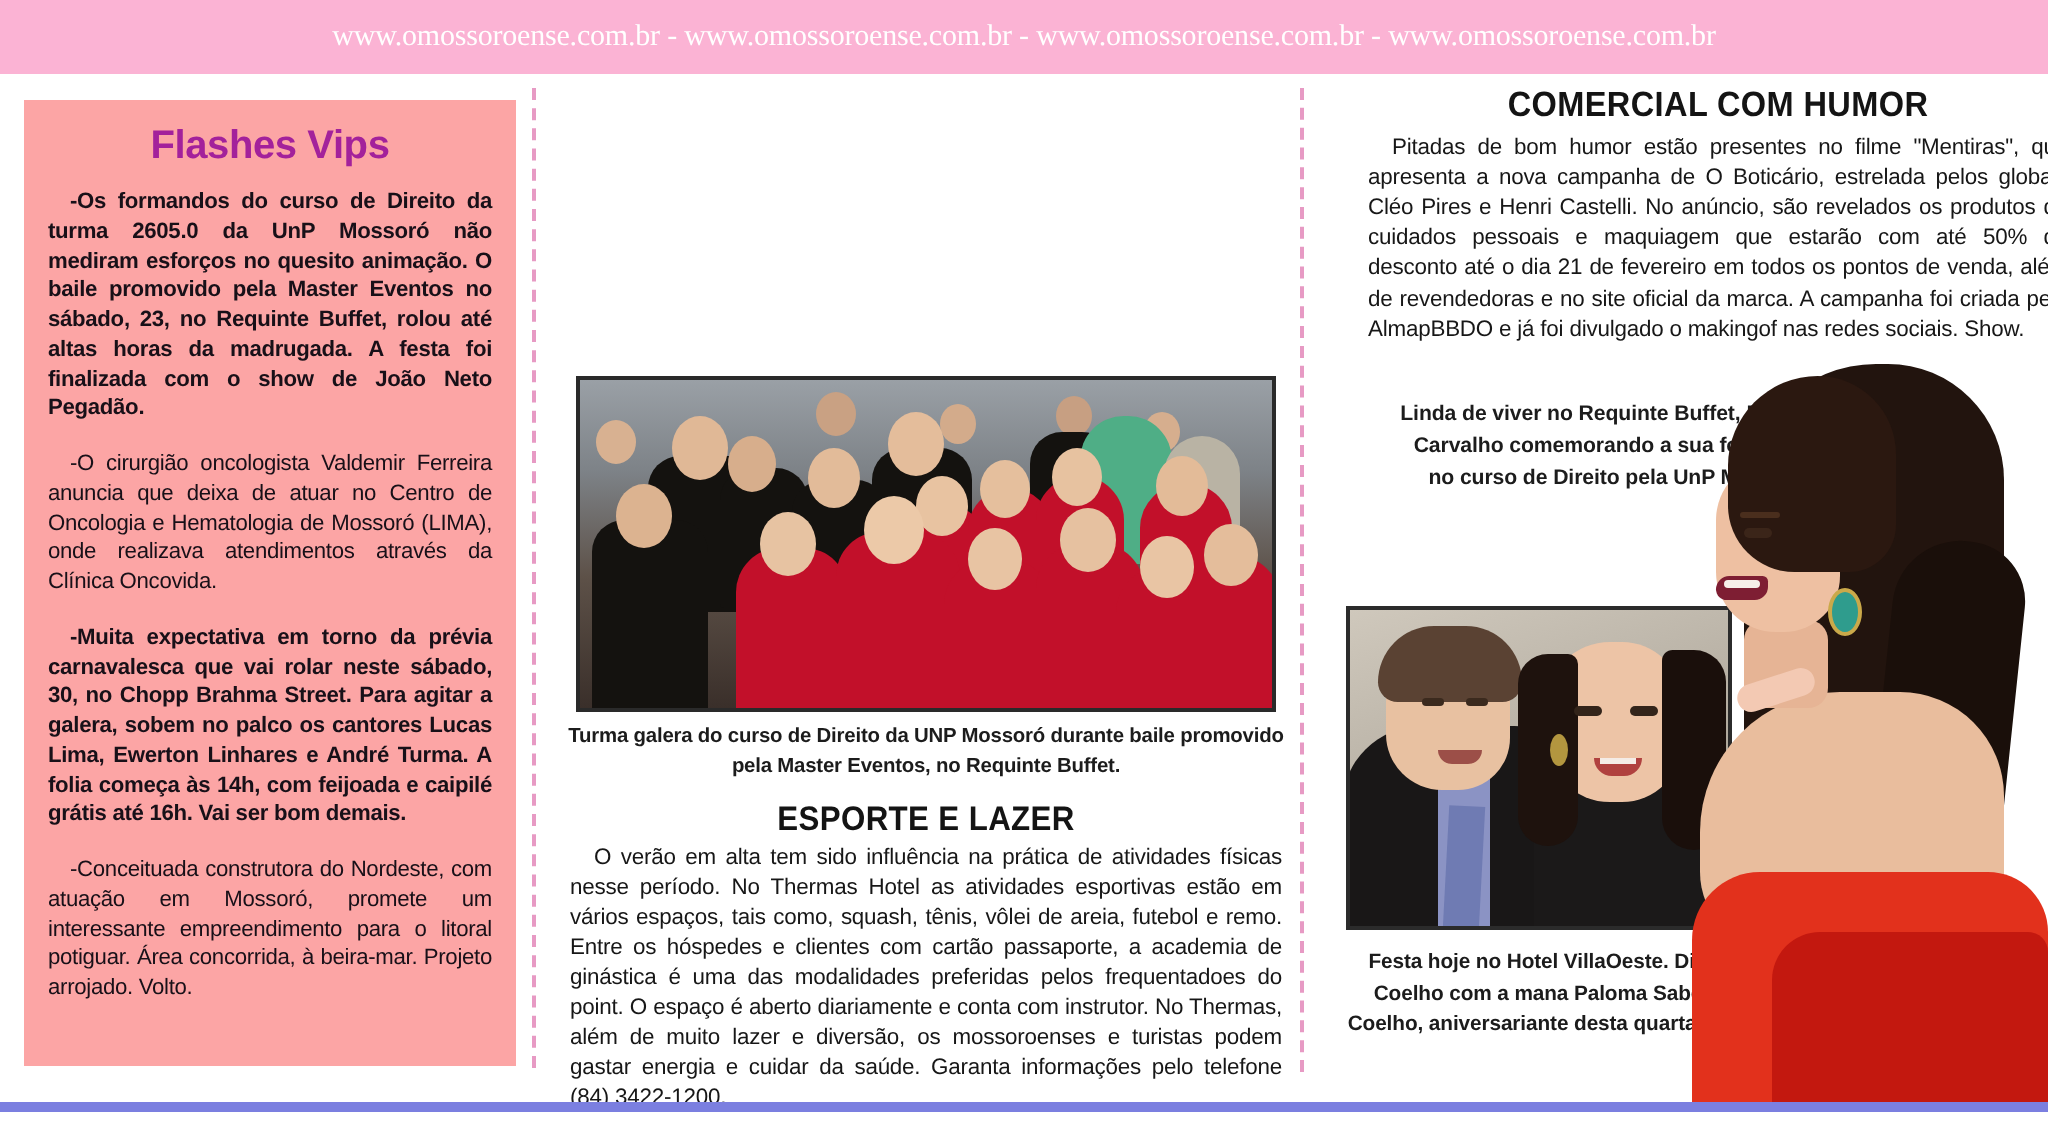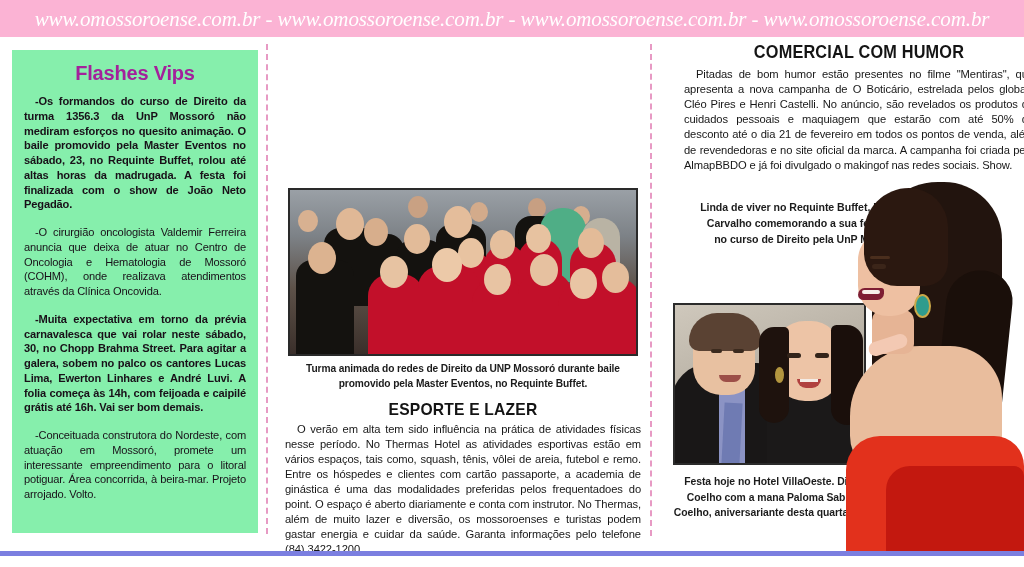--- a/index.html
+++ b/index.html
@@ -28,25 +28,24 @@
     overflow: hidden;
     white-space: nowrap;
   }
   .top-banner-text {
     position: absolute;
     left: 50%;
     top: 50%;
     transform: translate(-50%, -50%);
     color: #ffffff;
     font-family: "Liberation Serif", serif;
-    font-size: 21px;
+    font-size: 15px;
     font-weight: 400;
     letter-spacing: -0.1px;
     white-space: nowrap;
-    font-style: italic;
   }
 
   
   .bottom-rule {
     position: absolute;
     left: 0; top: 551px;
     width: 1024px; height: 5px;
     background: #7b7fe0;
   }
 
@@ -59,21 +58,21 @@
     border-left: 2px dashed #e79ac4;
   }
   .divider.d1 { left: 266px; }
   .divider.d2 { left: 650px; height: 492px; }
 
   
   .left-col {
     position: absolute;
     left: 12px; top: 50px;
     width: 246px; height: 483px;
-    background: #86efac;
+    background: #fca5a5;
     padding: 12px 12px 10px 12px;
   }
   .flashes-title {
     text-align: center;
     color: #a3219b;
     font-size: 20px;
     font-weight: bold;
     letter-spacing: -0.2px;
     margin-bottom: 9px;
   }
@@ -445,23 +444,23 @@
 
   <div class="top-banner">
     <span class="top-banner-text">www.omossoroense.com.br - www.omossoroense.com.br - www.omossoroense.com.br - www.omossoroense.com.br</span>
   </div>
 
   <div class="divider d1"></div>
   <div class="divider d2"></div>
 
   <div class="left-col">
     <div class="flashes-title">Flashes Vips</div>
-    <p class="left-para bold">-Os formandos do curso de Direito da turma 1356.3 da UnP Mossoró não mediram esforços no quesito animação. O baile promovido pela Master Eventos no sábado, 23, no Requinte Buffet, rolou até altas horas da madrugada. A festa foi finalizada com o show de João Neto Pegadão.</p>
-    <p class="left-para">-O cirurgião oncologista Valdemir Ferreira anuncia que deixa de atuar no Centro de Oncologia e Hematologia de Mossoró (COHM), onde realizava atendimentos através da Clínica Oncovida.</p>
-    <p class="left-para bold">-Muita expectativa em torno da prévia carnavalesca que vai rolar neste sábado, 30, no Chopp Brahma Street. Para agitar a galera, sobem no palco os cantores Lucas Lima, Ewerton Linhares e André Luvi. A folia começa às 14h, com feijoada e caipilé grátis até 16h. Vai ser bom demais.</p>
+    <p class="left-para bold">-Os formandos do curso de Direito da turma 2605.0 da UnP Mossoró não mediram esforços no quesito animação. O baile promovido pela Master Eventos no sábado, 23, no Requinte Buffet, rolou até altas horas da madrugada. A festa foi finalizada com o show de João Neto Pegadão.</p>
+    <p class="left-para">-O cirurgião oncologista Valdemir Ferreira anuncia que deixa de atuar no Centro de Oncologia e Hematologia de Mossoró (LIMA), onde realizava atendimentos através da Clínica Oncovida.</p>
+    <p class="left-para bold">-Muita expectativa em torno da prévia carnavalesca que vai rolar neste sábado, 30, no Chopp Brahma Street. Para agitar a galera, sobem no palco os cantores Lucas Lima, Ewerton Linhares e André Turma. A folia começa às 14h, com feijoada e caipilé grátis até 16h. Vai ser bom demais.</p>
     <p class="left-para">-Conceituada construtora do Nordeste, com atuação em Mossoró, promete um interessante empreendimento para o litoral potiguar. Área concorrida, à beira-mar. Projeto arrojado. Volto.</p>
   </div>
 
   <div class="center-col">
 
 
     <div class="group-photo">
       <div class="gp-bg"></div>
 
       <div class="gp-head" style="left:8px;  top:20px; width:20px; height:22px; background:#d8b191;"></div>
@@ -500,21 +499,21 @@
       <div class="gp-dress" style="left:182px; top:90px; width:54px; height:78px;"></div>
       <div class="gp-head" style="left:194px; top:74px; width:27px; height:31px; background:#e8c4a3;"></div>
       <div class="gp-dress" style="left:228px; top:82px; width:54px; height:86px;"></div>
       <div class="gp-head" style="left:240px; top:64px; width:28px; height:32px; background:#e6c1a0;"></div>
       <div class="gp-dress" style="left:268px; top:94px; width:52px; height:74px;"></div>
       <div class="gp-head" style="left:280px; top:78px; width:27px; height:31px; background:#e9c5a4;"></div>
       <div class="gp-dress" style="left:304px; top:88px; width:46px; height:80px;"></div>
       <div class="gp-head" style="left:312px; top:72px; width:27px; height:31px; background:#e4bd9b;"></div>
     </div>
 
-    <div class="caption-center">Turma animada do redes de Direito da UNP Mossoró durante baile promovido pela Master Eventos, no Requinte Buffet.</div>
+    <div class="caption-center">Turma galera do curso de Direito da UNP Mossoró durante baile promovido pela Master Eventos, no Requinte Buffet.</div>
     <div class="section-title">ESPORTE E LAZER</div>
     <div class="center-body">O verão em alta tem sido influência na prática de atividades físicas nesse período. No Thermas Hotel as atividades esportivas estão em vários espaços, tais como, squash, tênis, vôlei de areia, futebol e remo. Entre os hóspedes e clientes com cartão passaporte, a academia de ginástica é uma das modalidades preferidas pelos frequentadoes do point. O espaço é aberto diariamente e conta com instrutor. No Thermas, além de muito lazer e diversão, os mossoroenses e turistas podem gastar energia e cuidar da saúde. Garanta informações pelo telefone (84) 3422-1200.</div>
   </div>
 
   <div class="right-col">
     <div class="right-title">COMERCIAL COM HUMOR</div>
     <div class="right-body">Pitadas de bom humor estão presentes no filme "Mentiras", que apresenta a nova campanha de O Boticário, estrelada pelos globais Cléo Pires e Henri Castelli. No anúncio, são revelados os produtos de cuidados pessoais e maquiagem que estarão com até 50% de desconto até o dia 21 de fevereiro em todos os pontos de venda, além de revendedoras e no site oficial da marca. A campanha foi criada pela AlmapBBDO e já foi divulgado o makingof nas redes sociais. Show.</div>
 
     <div class="right-caption-1">Linda de viver no Requinte Buffet, Estella Carvalho comemorando a sua formação no curso de Direito pela UnP Mossoró.</div>
 

